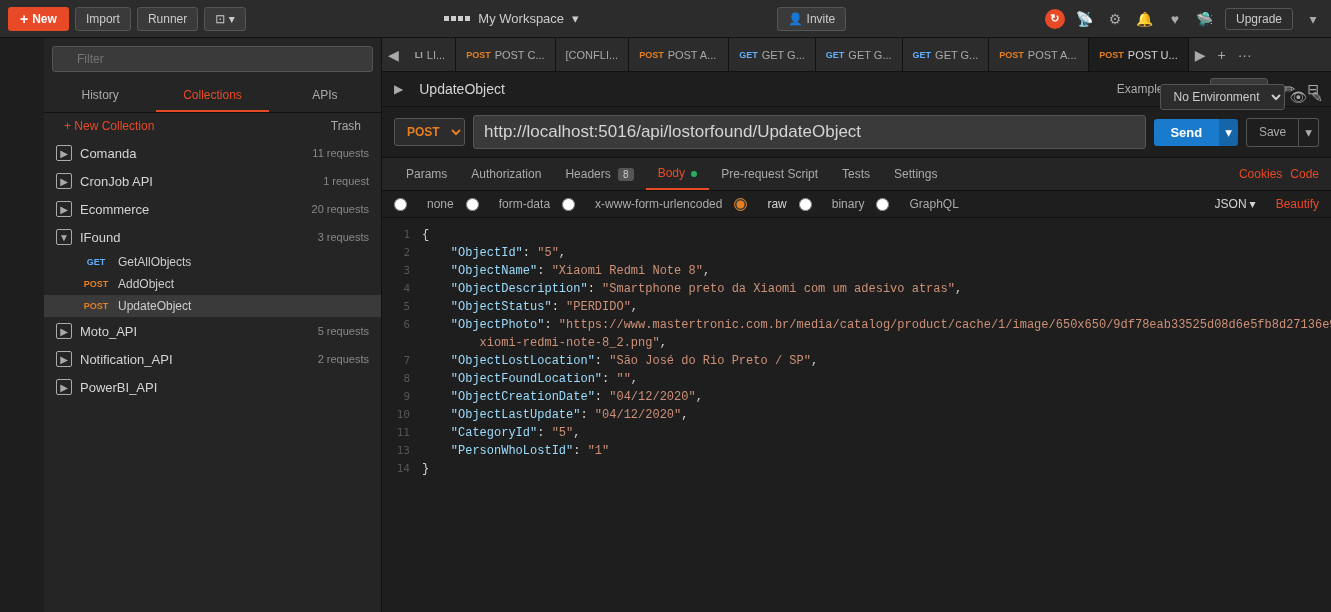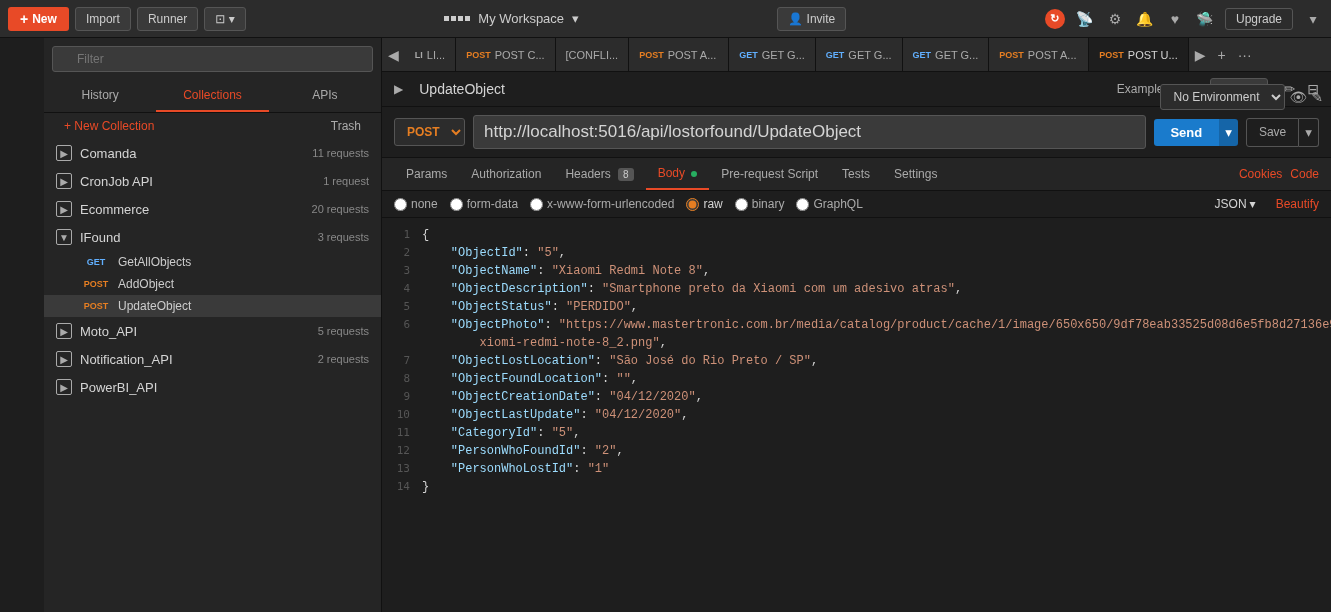--- a/index.html
+++ b/index.html
@@ -79,21 +79,21 @@
     #params-tabs { display: flex; align-items: center; padding: 0 12px; border-bottom: 1px solid #111; background: #252525; }
     .param-tab { padding: 8px 12px; color: #aaa; cursor: pointer; font-size: 12px; position: relative; }
     .param-tab.active { color: #e84a27; border-bottom: 2px solid #e84a27; }
     .param-tab .badge { background: #555; border-radius: 3px; padding: 1px 5px; font-size: 10px; margin-left: 4px; color: #ccc; }
     .param-tab .dot { width: 6px; height: 6px; border-radius: 50%; background: #27ae60; display: inline-block; margin-left: 3px; vertical-align: middle; }
     .cookies-link { margin-left: auto; color: #e84a27; font-size: 12px; cursor: pointer; margin-right: 8px; }
     .code-link { color: #e84a27; font-size: 12px; cursor: pointer; }
 
     
     #body-options { display: flex; align-items: center; padding: 6px 12px; border-bottom: 1px solid #111; gap: 12px; }
-    .body-option { display: flex; align-items: center; gap: 4px; color: #aaa; font-size: 12px; cursor: pointer; }
+    .body-option { display: flex; align-items: center; gap: 20px; color: #aaa; font-size: 12px; cursor: pointer; }
     .body-option input[type=radio] { accent-color: #e67e22; }
     .body-option.active { color: #d4d4d4; }
     .body-option.active input[type=radio] { accent-color: #e67e22; }
     .json-dropdown { display: flex; align-items: center; gap: 3px; color: #d4d4d4; font-size: 12px; cursor: pointer; margin-left: auto; }
     .beautify-btn { margin-left: 8px; color: #e84a27; font-size: 12px; cursor: pointer; }
 
     
     #code-editor { flex: 1; background: #1e1e1e; padding: 8px 0; overflow-y: auto; position: relative; }
     .code-line { display: flex; min-height: 18px; line-height: 18px; }
     .line-num { width: 40px; text-align: right; padding-right: 12px; color: #555; font-size: 11px; font-family: monospace; flex-shrink: 0; user-select: none; }
@@ -414,24 +414,20 @@
       </div>
       <div class="code-line">
         <span class="line-num">10</span>
         <span class="line-content">    <span class="json-key">"ObjectLastUpdate"</span><span class="json-brace">: </span><span class="json-string">"04/12/2020"</span><span class="json-brace">,</span></span>
       </div>
       <div class="code-line">
         <span class="line-num">11</span>
         <span class="line-content">    <span class="json-key">"CategoryId"</span><span class="json-brace">: </span><span class="json-string">"5"</span><span class="json-brace">,</span></span>
       </div>
       <div class="code-line">
-        <span class="line-num">12</span>
-        <span class="line-content">    <span class="json-key">"PersonWhoFoundId"</span><span class="json-brace">: </span><span class="json-string">"2"</span><span class="json-brace">,</span></span>
-      </div>
-      <div class="code-line">
         <span class="line-num">13</span>
         <span class="line-content">    <span class="json-key">"PersonWhoLostId"</span><span class="json-brace">: </span><span class="json-string">"1"</span></span>
       </div>
       <div class="code-line">
         <span class="line-num">14</span>
         <span class="line-content json-brace">}</span>
       </div>
     </div>
   </div>
 </div>

